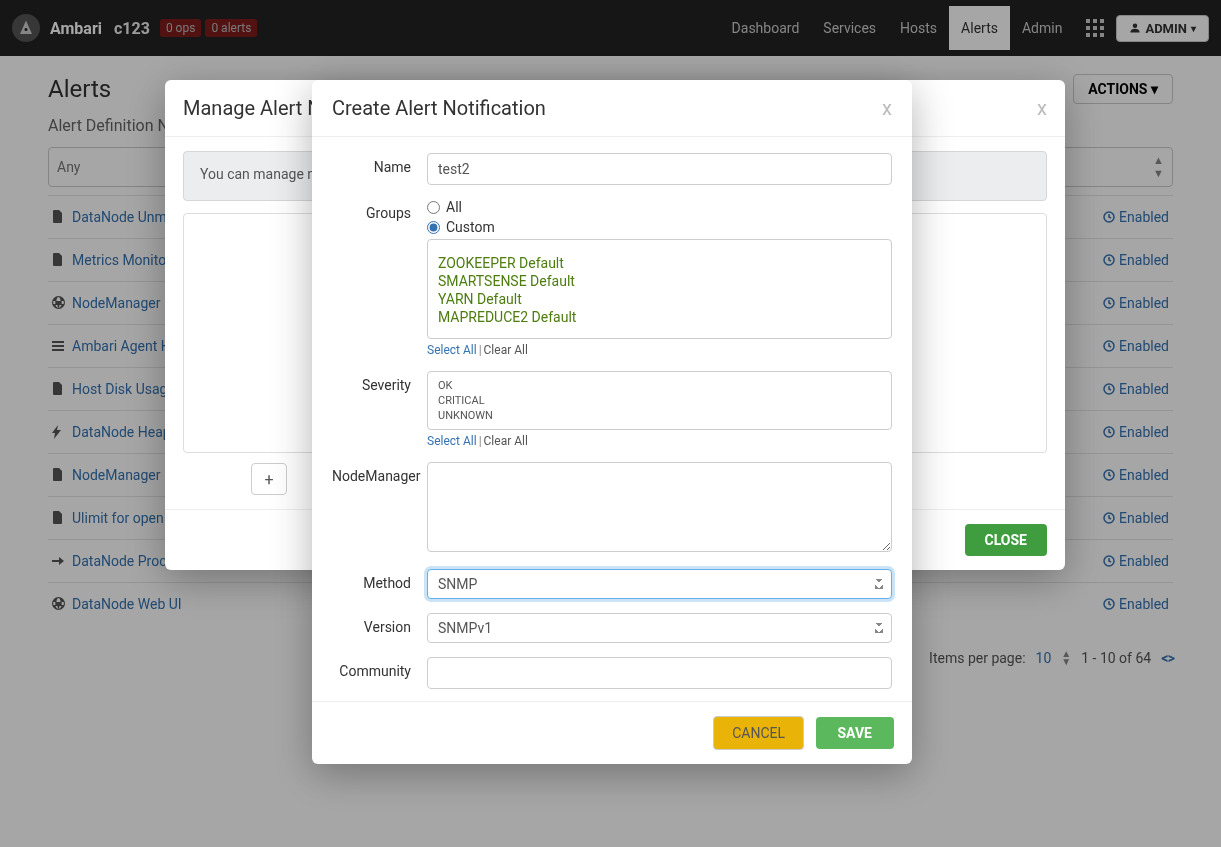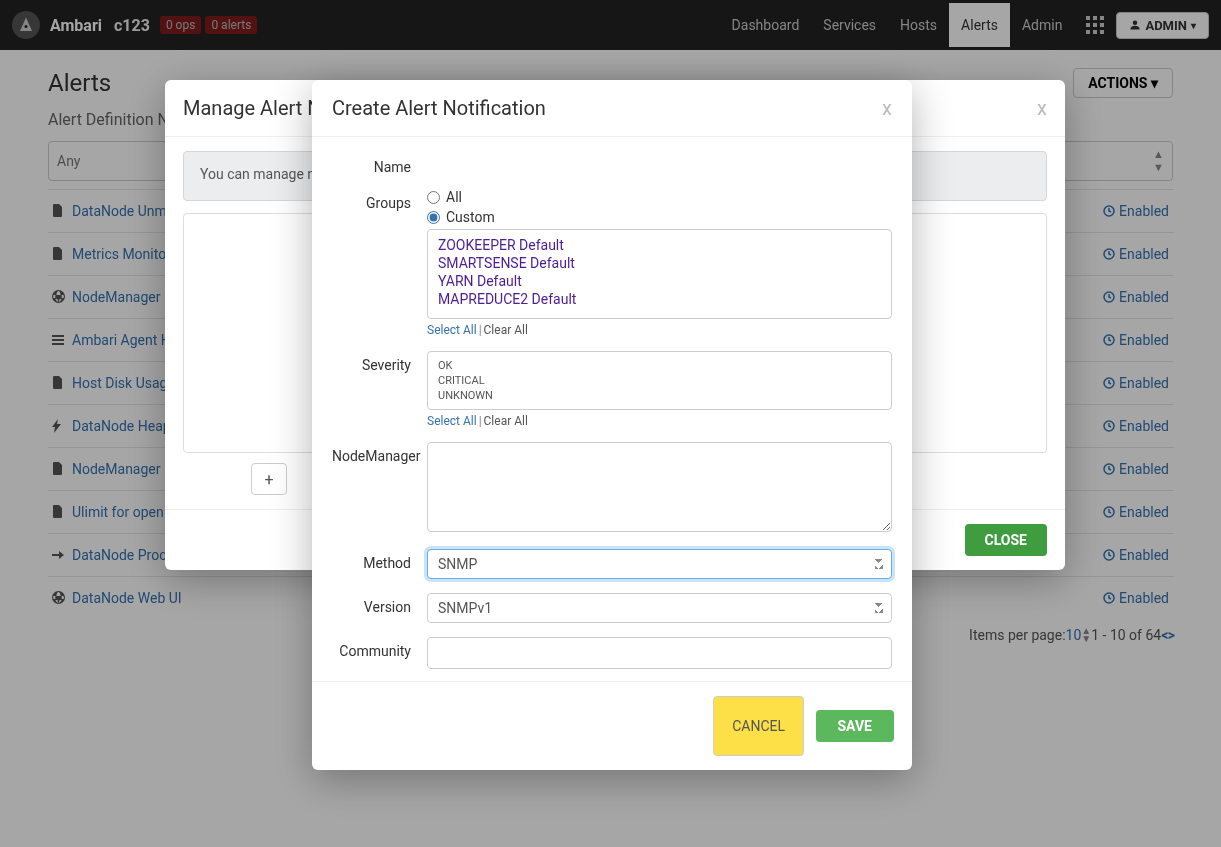--- a/index.html
+++ b/index.html
@@ -1,18 +1,18 @@
 <!DOCTYPE html>
 <html><head>
 <meta charset="utf-8">
 <style>
   * { box-sizing: border-box; margin: 0; padding: 0; font-family: -apple-system, BlinkMacSystemFont, "Segoe UI", Roboto, "Helvetica Neue", Arial, sans-serif; }
   body { background: #fff; color: #333; font-size: 14px; }
 
-  .navbar { background: #222; height: 50px; display: flex; align-items: center; padding: 0 12px; color: #ccc; }
+  .navbar { background: #222; height: 56px; display: flex; align-items: center; padding: 0 12px; color: #ccc; }
   .navbar .logo { width: 28px; height: 28px; background: #555; border-radius: 50%; margin-right: 10px; display:flex; align-items:center; justify-content:center; }
   .navbar .brand { color: #fff; font-size: 16px; margin-right: 12px; font-weight: bold; }
   .navbar .cluster { color: #eee; font-size: 16px; margin-right: 6px; font-weight: bold;}
   .navbar .badge { background: #7f1d1d; color: #bbb; padding: 2px 6px; border-radius: 3px; font-size: 12px; margin-left: 4px; }
   .navbar .spacer { flex: 1; }
   .navbar .nav-item { padding: 0 12px; color: #ccc; font-size: 14px; cursor: pointer; height: 44px; display:flex; align-items:center;}
   .navbar .nav-item.active { background: #fff; color: #333; }
   .navbar .apps-icon { width:18px; height:18px; display:inline-block; }
   .navbar .apps-icon svg rect { fill:#ccc; }
   .navbar .admin-btn { background: #fff; border: 1px solid #ccc; color: #333; padding: 5px 12px; border-radius: 4px; font-size: 13px; display:flex; align-items:center; gap:4px; font-weight:bold;}
@@ -27,21 +27,21 @@
   .filter-row { display:flex; gap:10px; margin-bottom:8px; }
   .filter-label { font-size:16px; color:#666; margin-bottom:2px; }
   .select-any { width:200px; border:1px solid #ccc; border-radius:4px; padding:6px 8px; font-size:14px; color:#777; display:flex; align-items:center; justify-content:space-between;}
 
   .alert-list { margin-top: 8px; }
   .alert-row { display:flex; align-items:center; padding: 13px 4px; border-top: 1px solid #e5e5e5; font-size:14px; }
   .alert-row .icon { width:14px; height:14px; margin-right:6px; color:#555; flex-shrink:0; }
   .alert-row .name { color: #3572b0; flex:1; white-space:nowrap; overflow:hidden; text-overflow:ellipsis; }
   .alert-row .enabled { color:#3572b0; display:flex; align-items:center; gap:4px; }
   .alert-row .enabled .clk { width:12px; height:12px; }
-  .pager { display:flex; align-items:center; justify-content:flex-end; margin-top:8px; font-size:14px; color:#555;}
+  .pager { display:flex; align-items:center; justify-content:flex-end; gap:10px; margin-top:25px; font-size:14px; color:#555;}
   .pager .num { color:#3572b0; }
   .pager .arrows { color:#3572b0; font-weight:bold; letter-spacing: -2px;}
 
   .overlay1 { position:fixed; inset:0; background: rgba(0,0,0,0.35); }
   .modal1 { position:fixed; top:80px; left:165px; width:900px; background:#fff; border-radius:6px; box-shadow:0 10px 40px rgba(0,0,0,.3); }
   .modal1 .m1-head { padding: 16px 18px; font-size:20px; border-bottom:1px solid #eee; display:flex; align-items:center;}
   .modal1 .m1-head .close { margin-left:auto; color:#bbb; cursor:pointer;}
   .modal1 .m1-body { padding: 14px 18px; }
   .info-banner { background:#ecedef; border:1px solid #d5d6d8; border-radius:4px; padding:14px 16px; font-size:14px; color:#555; margin-bottom:12px; min-height:50px;}
   .inner-panel { border:1px solid #ddd; border-radius:4px; min-height:240px; margin-bottom:10px; }
@@ -54,30 +54,30 @@
   .modal2 .m2-head .close { margin-left:auto; color:#bbb; cursor:pointer;}
   .modal2 .m2-body { padding: 16px 20px 8px 20px; overflow-y:auto; flex:1;}
   .frow { display:flex; margin-bottom: 14px; }
   .frow .lbl { width: 95px; text-align:right; padding-right: 16px; font-size:14px; color:#333; padding-top:6px;}
   .frow .fld { flex:1; }
   .fctl { width:100%; border:1px solid #ccc; border-radius:4px; padding:7px 10px; font-size:14px; color:#555; }
   .fsel { width:100%; border:1px solid #ccc; border-radius:4px; padding:6px 10px; font-size:14px; color:#555; background:#fff; appearance:none; -webkit-appearance:none; background-image: linear-gradient(45deg, transparent 50%, #888 50%), linear-gradient(135deg, #888 50%, transparent 50%), linear-gradient(45deg, #888 50%, transparent 50%), linear-gradient(135deg, transparent 50%, #888 50%); background-position: calc(100% - 12px) calc(50% - 3px), calc(100% - 8px) calc(50% - 3px), calc(100% - 12px) calc(50% + 3px), calc(100% - 8px) calc(50% + 3px); background-size: 4px 4px; background-repeat:no-repeat;}
   .fsel.focus { border-color:#66afe9; box-shadow: 0 0 0 3px rgba(102,175,233,.35); outline:none;}
   .radio-line { font-size:14px; display:flex; align-items:center; gap:6px; margin-bottom:4px;}
   .radio-line input { accent-color:#3572b0; }
-  .multibox { border:1px solid #ccc; border-radius:4px; height:90px; overflow:auto; padding:6px 10px; font-size:14px; color:#4c1d95; }
+  .multibox { border:1px solid #ccc; border-radius:4px; height:100px; overflow:auto; padding:14px 10px; font-size:14px; color:#4d7c0f; }
   .multibox .opt { padding:1px 0;}
   .sevbox { border:1px solid #ccc; border-radius:4px; padding:6px 10px; font-size:11px; color:#555; }
   .sevbox .opt { padding:1px 0;}
   .lnkrow { font-size:12px; margin-top:4px;}
   .lnkrow .lnk { color:#3572b0; cursor:pointer;}
   .lnkrow .sep { color:#888; margin:0 2px;}
   textarea.fctl { height:90px; resize:both; }
   .modal2 .m2-foot { padding:14px 18px; text-align:right; border-top:1px solid #eee;}
-  .btn-cancel { background:#fde047; border:1px solid #ccc; color:#555; padding:21px 18px; border-radius:4px; font-size:14px; margin-right:8px;}
+  .btn-cancel { background:#eab308; border:1px solid #ccc; color:#555; padding:8px 18px; border-radius:4px; font-size:14px; margin-right:8px;}
   .btn-save { background:#5cb85c; color:#fff; border:none; padding:8px 22px; border-radius:4px; font-size:14px; font-weight:bold;}
 
   
   .doc-icon { width:12px; height:14px; }
   .doc-icon path { fill:#555; }
   .globe-icon path { fill:#555; }
   .globe-icon { width:13px; height:13px; }
   .bar-icon { width:12px; height:12px; }
   .bar-icon rect { fill:#555; }
   .arrow-icon { width:12px; height:12px; }
@@ -283,20 +283,21 @@
 </div>
 
 <div class="modal2">
   <div class="m2-head">
     <span>Create Alert Notification</span>
     <span class="close">x</span>
   </div>
   <div class="m2-body">
     <div class="frow">
       <div class="lbl">Name</div>
+      <div class="fld"><input class="fctl" value="test2" style=""></div>
     </div>
     <div class="frow">
       <div class="lbl">Groups</div>
       <div class="fld">
         <label class="radio-line">
             <input type="radio" name="grp" style="">
             <span>All</span>
           </label>
         <label class="radio-line">
             <input type="radio" name="grp" checked="" style="">

